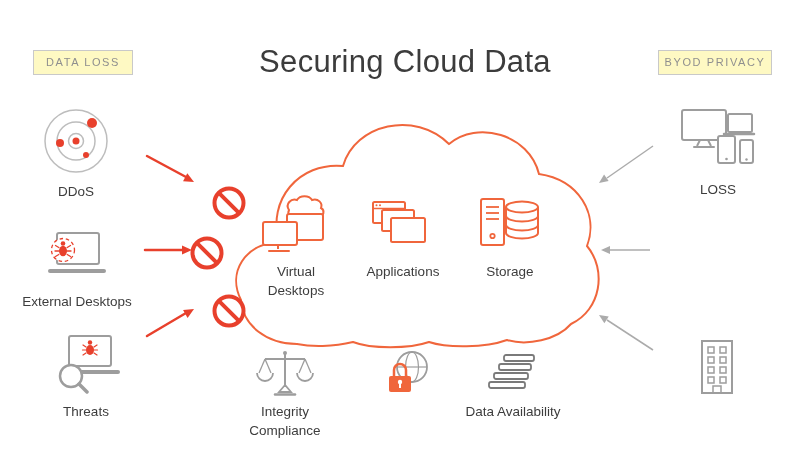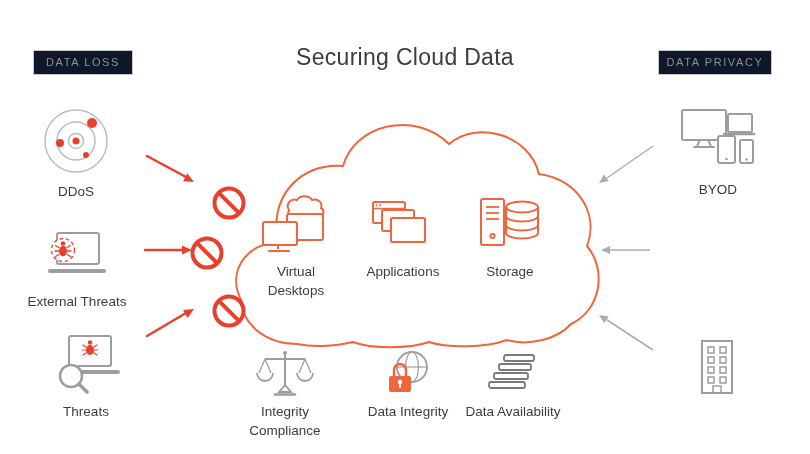--- a/index.html
+++ b/index.html
@@ -1,32 +1,32 @@
 <!DOCTYPE html>
 <html><head>
 <meta charset="utf-8">
 <style>
   html,body{margin:0;padding:0;background:#fff}
   #canvas{position:relative;width:810px;height:454px;background:#ffffff;font-family:"Liberation Sans",sans-serif;overflow:hidden}
-  #title{position:absolute;left:0;right:0;top:44px;text-align:center;font-size:23px;color:#3c3c3c;letter-spacing:.3px}
-  .tag-box{position:absolute;height:23px;line-height:23px;border:1px solid #c9c9c9;color:#8f8f8f;font-size:11px;letter-spacing:1.6px;text-align:center;background:#0f172a}
+  #title{position:absolute;left:0;right:0;top:44px;text-align:center;font-size:31px;color:#3c3c3c;letter-spacing:.3px}
+  .tag-box{position:absolute;height:23px;line-height:23px;border:1px solid #c9c9c9;color:#8f8f8f;font-size:11px;letter-spacing:1.6px;text-align:center;background:#fef9c3}
   .node{position:absolute;display:flex;flex-direction:column;align-items:center;text-align:center}
   .icon-box{display:flex;align-items:center;justify-content:center}
   .node-label{font-size:13.5px;color:#3d3d3d;margin-top:7px;line-height:1.4}
   .abs{position:absolute}
 </style>
 </head>
 <body>
 
 <div id="canvas">
 
   <div id="title">Securing Cloud Data</div>
 
   <div class="tag-box" style="left:33px;top:50px;width:98px">DATA LOSS</div>
-  <div class="tag-box" style="left:658px;top:50px;width:112px">DATA PRIVACY</div>
+  <div class="tag-box" style="left:658px;top:50px;width:112px">BYOD PRIVACY</div>
 
   <svg class="abs" style="left:233px;top:104px" width="372" height="246" viewBox="0 0 372 246">
     <path d="M64 240 C34 240 10 222 8 196 C-6 168 12 140 46 138 C34 96 66 58 110 62 C122 20 182 6 216 40 C244 16 296 30 306 70 C346 76 366 110 354 142 C374 166 368 206 338 220 C324 236 294 242 274 236 C252 244 214 244 196 238 C176 245 138 245 120 238 C100 243 78 243 64 240 Z" fill="#ffffff" stroke="#F0663C" stroke-width="2"></path>
   </svg>
 
   <div class="node" style="left:32px;top:106px;width:88px">
     <span class="icon-box" style="height:70px">
       <svg width="68" height="68" viewBox="0 0 68 68">
         <circle cx="34" cy="34" r="31" fill="none" stroke="#bdbdbd" stroke-width="1.5"></circle>
         <circle cx="34" cy="34" r="19" fill="none" stroke="#bdbdbd" stroke-width="1.5"></circle>
@@ -51,21 +51,21 @@
         <g stroke="#E8402C" stroke-width="1.3" stroke-linecap="round">
           <line x1="17.8" y1="17.5" x2="14.5" y2="15.5"></line>
           <line x1="17.8" y1="21" x2="14" y2="21"></line>
           <line x1="17.8" y1="24.5" x2="14.5" y2="26.5"></line>
           <line x1="26.2" y1="17.5" x2="29.5" y2="15.5"></line>
           <line x1="26.2" y1="21" x2="30" y2="21"></line>
           <line x1="26.2" y1="24.5" x2="29.5" y2="26.5"></line>
         </g>
       </svg>
     </span>
-    <span class="node-label">External Threats</span>
+    <span class="node-label">External Desktops</span>
   </div>
 
   <div class="node" style="left:34px;top:332px;width:104px">
     <span class="icon-box" style="height:64px">
       <svg width="74" height="60" viewBox="0 0 74 60">
         <rect x="20" y="2" width="42" height="30" rx="2" fill="#fff" stroke="#9d9d9d" stroke-width="2"></rect>
         <line x1="13" y1="38" x2="69" y2="38" stroke="#9d9d9d" stroke-width="4" stroke-linecap="round"></line>
         <circle cx="41" cy="8.5" r="2.2" fill="#E8402C"></circle>
         <ellipse cx="41" cy="16" rx="4" ry="5" fill="#E8402C"></ellipse>
         <g stroke="#E8402C" stroke-width="1.2" stroke-linecap="round">
@@ -174,21 +174,21 @@
         <line x1="28" y1="32" x2="31" y2="38" stroke="#9d9d9d" stroke-width="2"></line>
         <line x1="14" y1="39" x2="34" y2="39" stroke="#9d9d9d" stroke-width="2" stroke-linecap="round"></line>
         <rect x="48" y="6" width="24" height="18" rx="1.5" fill="#fff" stroke="#9d9d9d" stroke-width="2"></rect>
         <line x1="44" y1="26" x2="74" y2="26" stroke="#9d9d9d" stroke-width="2.5" stroke-linecap="round"></line>
         <rect x="38" y="28" width="17" height="27" rx="2" fill="#fff" stroke="#9d9d9d" stroke-width="2"></rect>
         <circle cx="46.5" cy="51" r="1.3" fill="#9d9d9d"></circle>
         <rect x="60" y="32" width="13" height="23" rx="2" fill="#fff" stroke="#9d9d9d" stroke-width="2"></rect>
         <circle cx="66.5" cy="51.5" r="1.2" fill="#9d9d9d"></circle>
       </svg>
     </span>
-    <span class="node-label">BYOD</span>
+    <span class="node-label">LOSS</span>
   </div>
 
 
   <div class="node" style="left:661px;top:338px;width:112px">
     <span class="icon-box" style="height:58px">
       <svg width="46" height="58" viewBox="0 0 46 58">
         <rect x="8" y="3" width="30" height="52" fill="#fff" stroke="#9d9d9d" stroke-width="2"></rect>
         <g fill="none" stroke="#9d9d9d" stroke-width="1.5">
           <rect x="14" y="9" width="6" height="6"></rect>
             <rect x="26" y="9" width="6" height="6"></rect>
@@ -230,21 +230,20 @@
       <svg width="48" height="48" viewBox="0 0 48 48">
         <circle cx="28" cy="19" r="15" fill="#fff" stroke="#9d9d9d" stroke-width="1.8"></circle>
         <ellipse cx="28" cy="19" rx="6.5" ry="15" fill="none" stroke="#9d9d9d" stroke-width="1.2"></ellipse>
         <line x1="13" y1="19" x2="43" y2="19" stroke="#9d9d9d" stroke-width="1.2"></line>
         <path d="M10 28 v-6 a6 6 0 0 1 12 0 v6" fill="none" stroke="#F0663C" stroke-width="2.5"></path>
         <rect x="5" y="28" width="22" height="16" rx="2" fill="#F0663C"></rect>
         <circle cx="16" cy="34" r="2.2" fill="#fff"></circle>
         <rect x="15" y="35" width="2" height="5" fill="#fff"></rect>
       </svg>
     </span>
-    <span class="node-label">Data Integrity</span>
   </div>
 
   <div class="node" style="left:459px;top:350px;width:108px">
     <span class="icon-box" style="height:46px">
       <svg width="54" height="44" viewBox="0 0 54 44">
         <g fill="#fff" stroke="#7a7a7a" stroke-width="1.8">
           <rect x="18" y="4" width="30" height="6" rx="2"></rect>
           <rect x="13" y="13" width="32" height="6" rx="2"></rect>
           <rect x="8" y="22" width="34" height="6" rx="2"></rect>
           <rect x="3" y="31" width="36" height="6" rx="2"></rect>

